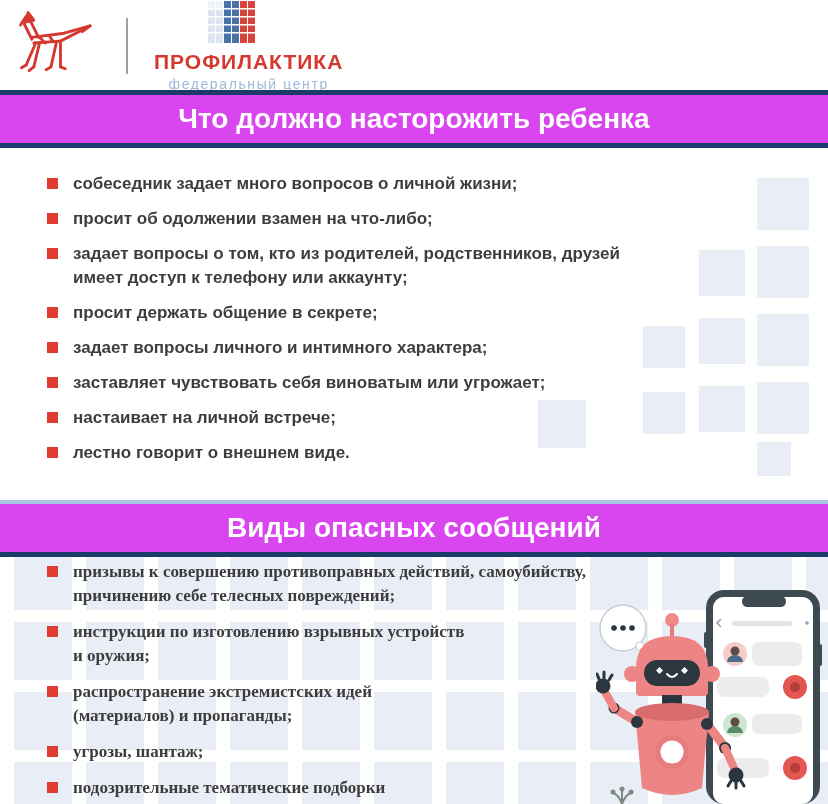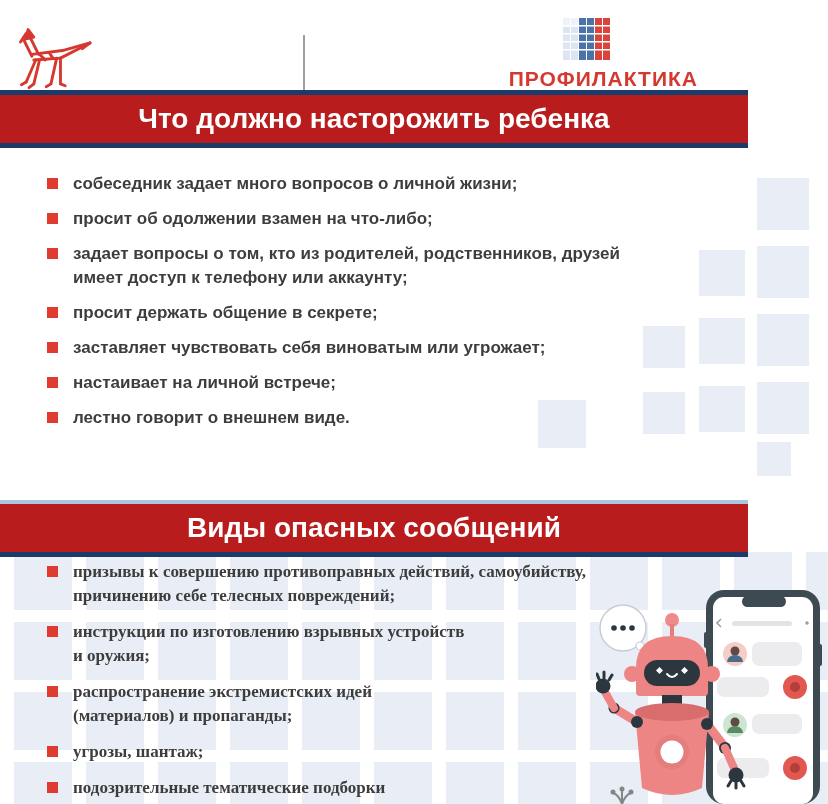--- a/index.html
+++ b/index.html
@@ -7,29 +7,29 @@
         font-family:"Liberation Sans", sans-serif;}
 
   
   .decor-sq{position:absolute;background:#e9eef6;z-index:0;}
   .decor-band{position:absolute;left:0;top:540px;width:828px;height:264px;z-index:0;
     background-image:
       repeating-linear-gradient(to bottom,#ffffff 0 12px,rgba(255,255,255,0) 12px 70px),
       repeating-linear-gradient(to right,#ffffff 0 14px,#e9eef6 14px 72px);}
 
   
-  .header{position:absolute;left:0;top:17px;width:698px;height:92px;display:flex;
-          align-items:center;justify-content:space-between;z-index:2;background:#fff;}
+  .header{position:absolute;left:0;top:0;width:698px;height:92px;display:flex;
+          align-items:center;justify-content:flex-start;z-index:2;background:#fff;}
   .divider{width:2px;height:56px;background:#9aa0a6;margin:0 26px;}
   .brand{display:flex;flex-direction:column;align-items:center;}
   .brand-title{font-size:21px;font-weight:bold;color:#d5382e;letter-spacing:1px;margin-top:3px;}
   .brand-subtitle{font-size:14px;color:#9db9dc;letter-spacing:1.6px;margin-top:2px;}
 
   
-  .banner{position:absolute;left:0;width:748px;height:48px;background:#b91c1c;
+  .banner{position:absolute;left:0;width:828px;height:48px;background:#d946ef;
           border-top:5px solid #1b3c6b;border-bottom:5px solid #1b3c6b;
           display:flex;align-items:center;justify-content:center;z-index:3;}
   .banner-1{top:90px;}
   .banner-2{top:500px;border-top:4px solid #a9c6e2;}
   .banner-title{color:#ffffff;font-size:28px;font-weight:bold;}
 
   
   .list{position:absolute;left:46px;width:760px;z-index:2;}
   .list-1{top:172px;}
   .list-2{top:560px;}
@@ -114,21 +114,21 @@
   <div class="banner banner-1">
     <span class="banner-title">Что должно насторожить ребенка</span>
   </div>
 
   <div class="list list-1">
     <div class="item"><span class="bullet"></span><span class="item-text">собеседник задает много вопросов о личной жизни;</span></div>
     <div class="item"><span class="bullet"></span><span class="item-text">просит об одолжении взамен на что-либо;</span></div>
     <div class="item"><span class="bullet"></span><span class="item-text">задает вопросы о том, кто из родителей, родственников, друзей
 имеет доступ к телефону или аккаунту;</span></div>
     <div class="item"><span class="bullet"></span><span class="item-text">просит держать общение в секрете;</span></div>
-    <div class="item"><span class="bullet"></span></div>
+    <div class="item"><span class="bullet"></span><span class="item-text">задает вопросы личного и интимного характера;</span></div>
     <div class="item"><span class="bullet"></span><span class="item-text">заставляет чувствовать себя виноватым или угрожает;</span></div>
     <div class="item"><span class="bullet"></span><span class="item-text">настаивает на личной встрече;</span></div>
     <div class="item"><span class="bullet"></span><span class="item-text">лестно говорит о внешнем виде.</span></div>
   </div>
 
   <div class="banner banner-2">
     <span class="banner-title">Виды опасных сообщений</span>
   </div>
 
   <div class="list list-2">

